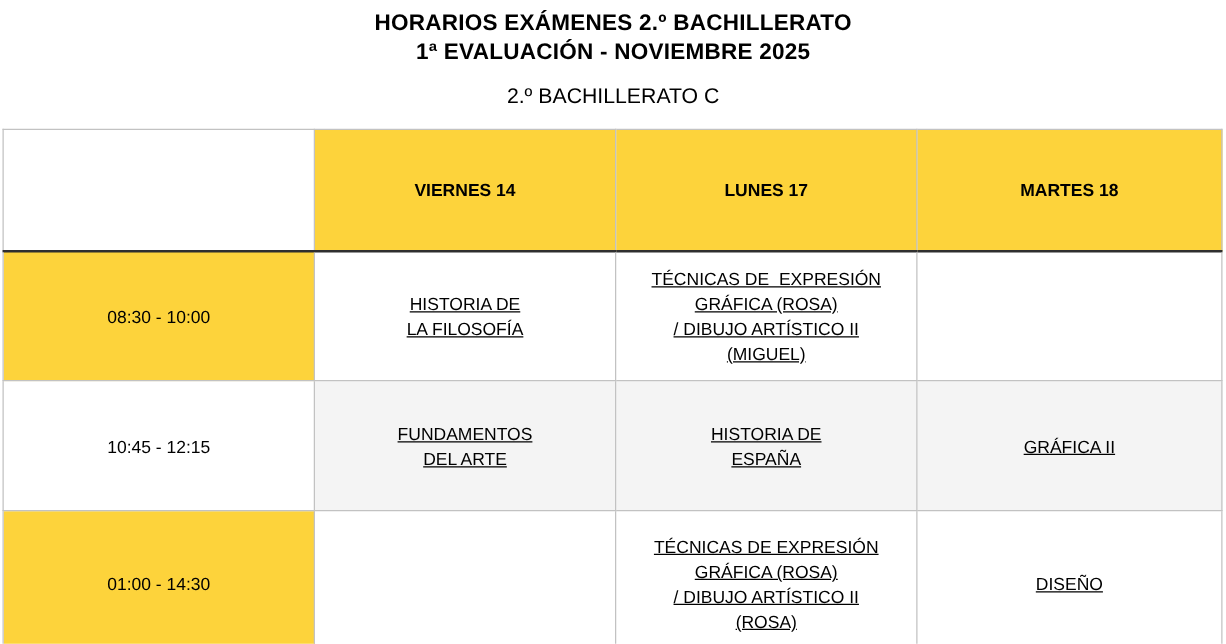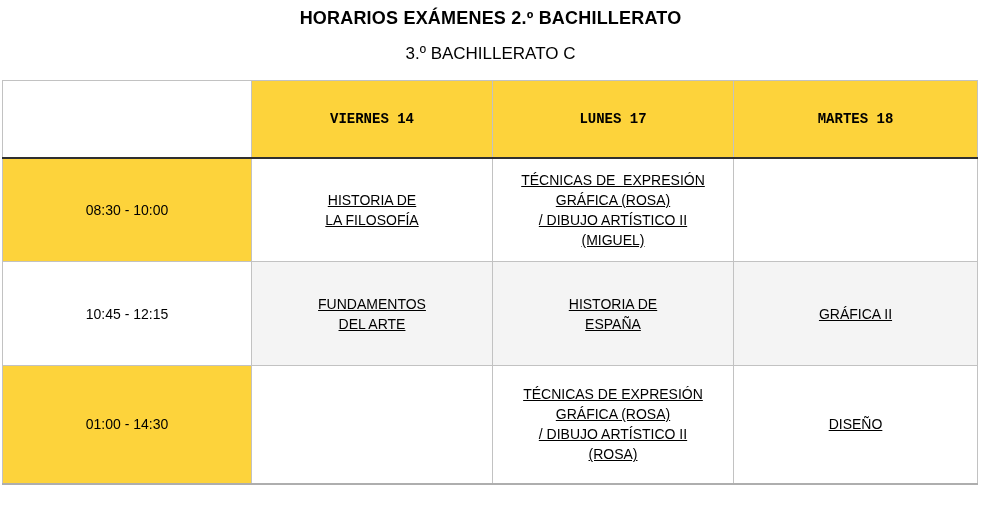--- a/index.html
+++ b/index.html
@@ -45,21 +45,21 @@
   .exam-table th, .exam-table td {
     border: 1px solid #c2c2c2;
     text-align: center;
     vertical-align: middle;
     font-size: 14px;
     line-height: 20px;
     padding: 2px 6px;
   }
   .exam-table { border: 1px solid #aeaeae; border-bottom-width: 2px; }
 
-  .exam-table thead tr { height: 77px; font-family: Liberation Mono, monospace; }
+  .exam-table thead tr { height: 97px; }
   .exam-table thead th {
     font-weight: bold;
     border-bottom: 2px solid #2f2f2f;
   }
   .exam-table tbody tr.r0 { height: 104px; }
   .exam-table tbody tr.r1 { height: 104px; }
   .exam-table tbody tr.r2 { height: 118px; }
 
   .bg-yellow { background: #fdd33b; }
   .bg-white  { background: #ffffff; }
@@ -68,21 +68,22 @@
   .cell-text { white-space: pre-wrap; font-weight: normal; text-decoration: underline; }
   .time-cell { font-weight: normal; }
 </style>
 </head>
 <body>
 
 <div class="page">
 
   <div class="titles">
     <div class="title-line">HORARIOS EXÁMENES 2.º BACHILLERATO</div>
-    <div class="subtitle">3.º BACHILLERATO C</div>
+    <div class="title-line">1ª EVALUACIÓN - NOVIEMBRE 2025</div>
+    <div class="subtitle">2.º BACHILLERATO C</div>
   </div>
 
   <table class="exam-table">
     <colgroup>
       <col class="c-time">
         <col class="c-day1">
         <col class="c-day2">
         <col class="c-day3">
     </colgroup>
     <thead>

